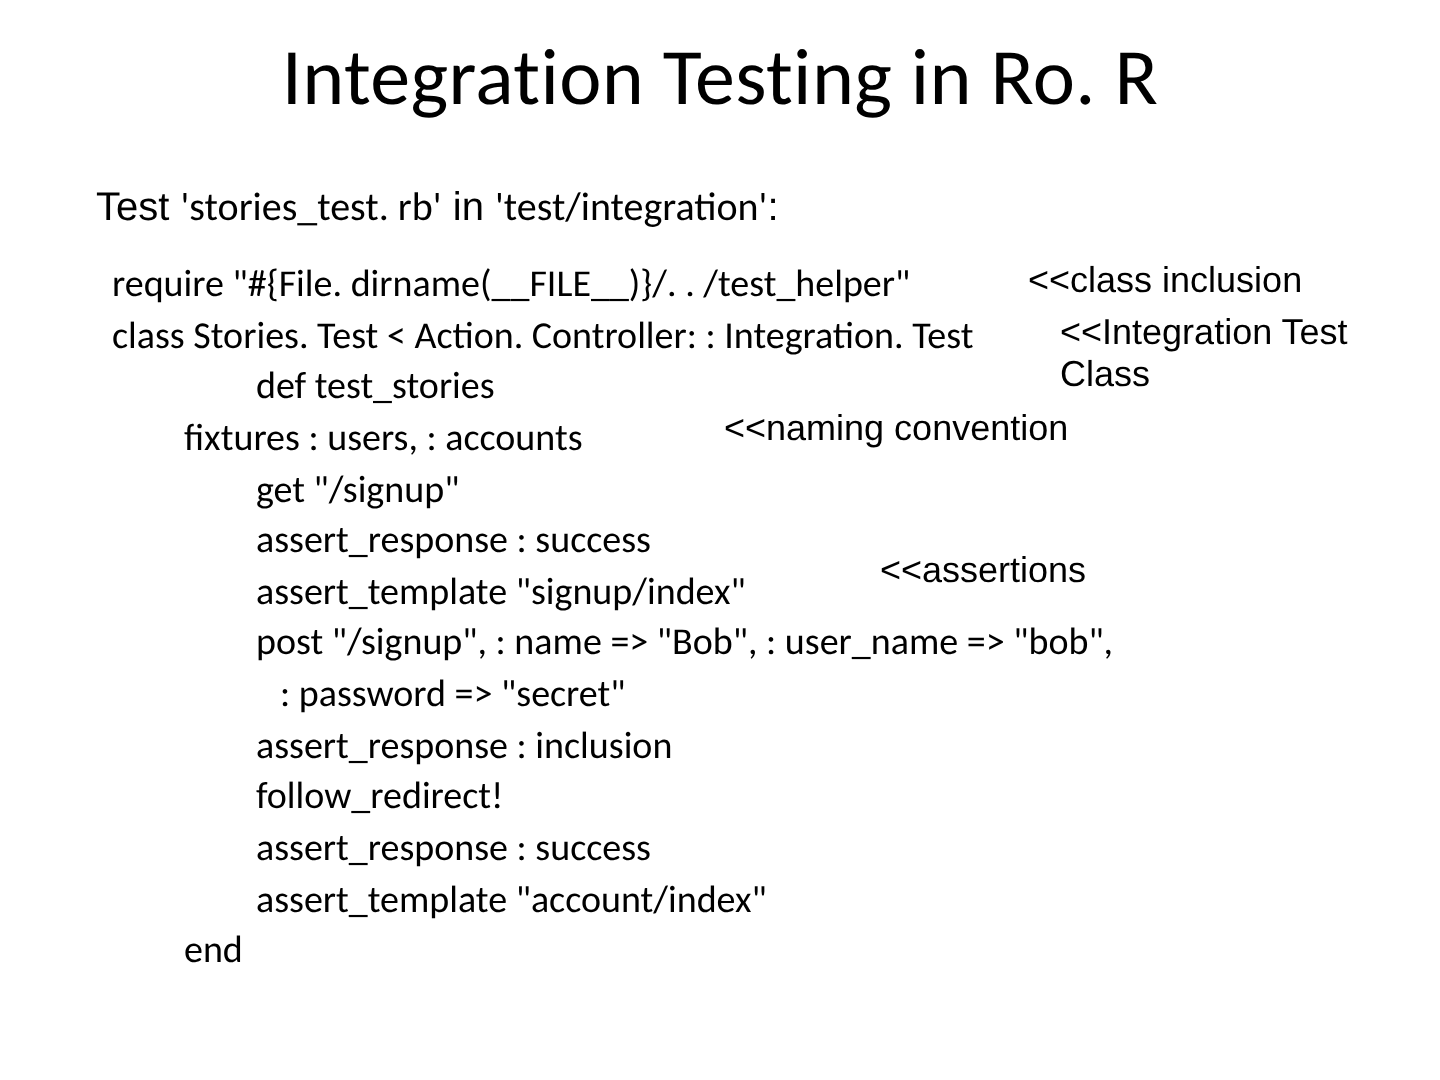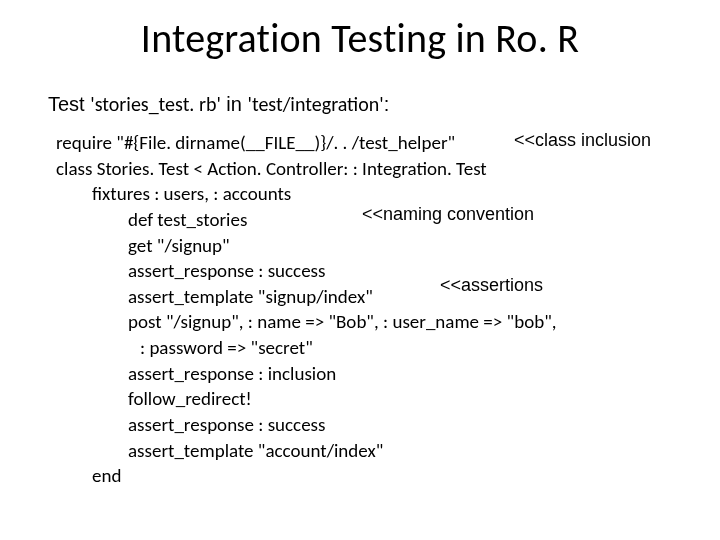--- a/index.html
+++ b/index.html
@@ -63,28 +63,29 @@
 
 <div class="slide">
 
   <div class="title">Integration Testing in Ro. R</div>
 
   <div class="file-line">
     <span class="kw">Test </span><span>'stories_test. rb'</span><span class="kw"> in </span><span>'test/integration'</span><span class="kw">:</span>
   </div>
 
   <div class="ann ann1">&lt;&lt;class inclusion</div>
+  <div class="ann ann2">&lt;&lt;Integration Test Class</div>
   <div class="ann ann3">&lt;&lt;naming convention</div>
   <div class="ann ann4">&lt;&lt;assertions</div>
 
   <div class="body">
     <div class="line">require "#{File. dirname(__FILE__)}/. . /test_helper"</div>
     <div class="line">class Stories. Test &lt; Action. Controller: : Integration. Test</div>
+    <div class="line indent2">def test_stories</div>
     <div class="line indent1">fixtures : users, : accounts</div>
-    <div class="line indent2">def test_stories</div>
     <div class="line indent2">get "/signup"</div>
     <div class="line indent2">assert_response : success</div>
     <div class="line indent2">assert_template "signup/index"</div>
     <div class="line indent2">post "/signup", : name =&gt; "Bob", : user_name =&gt; "bob",</div>
     <div class="line indent3"> : password =&gt; "secret"</div>
     <div class="line indent2">assert_response : inclusion</div>
     <div class="line indent2">follow_redirect!</div>
     <div class="line indent2">assert_response : success</div>
     <div class="line indent2">assert_template "account/index"</div>
     <div class="line indent1">end</div>

